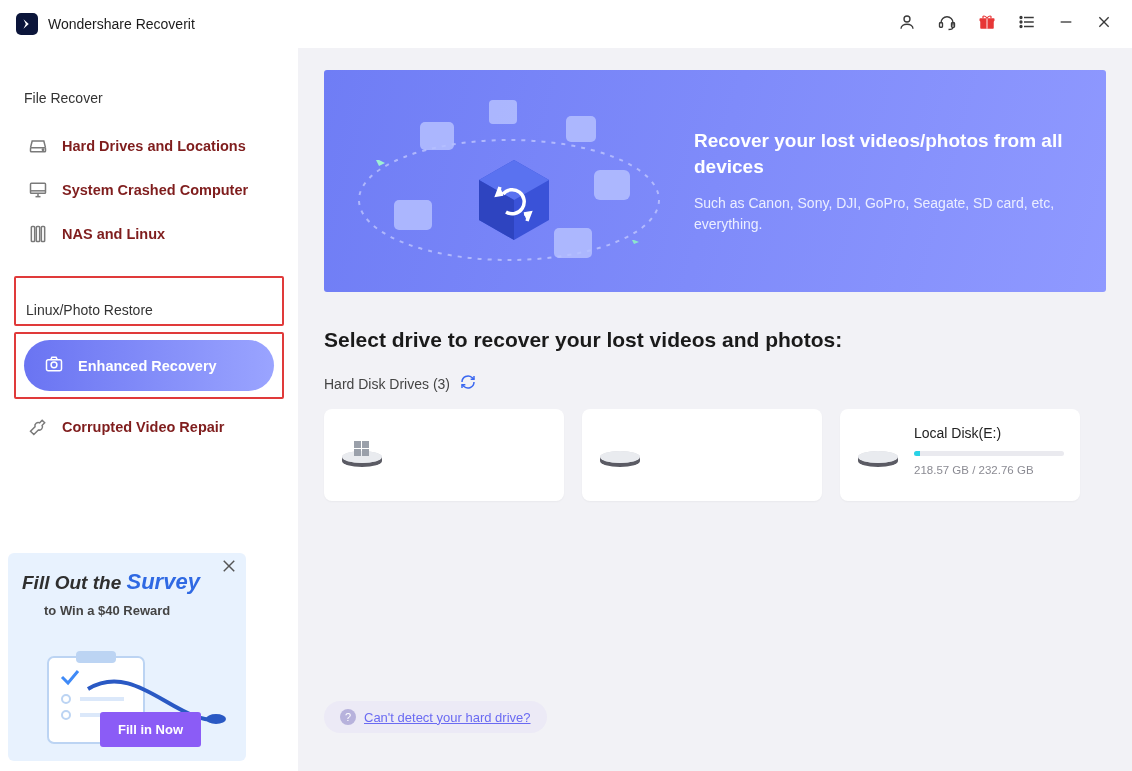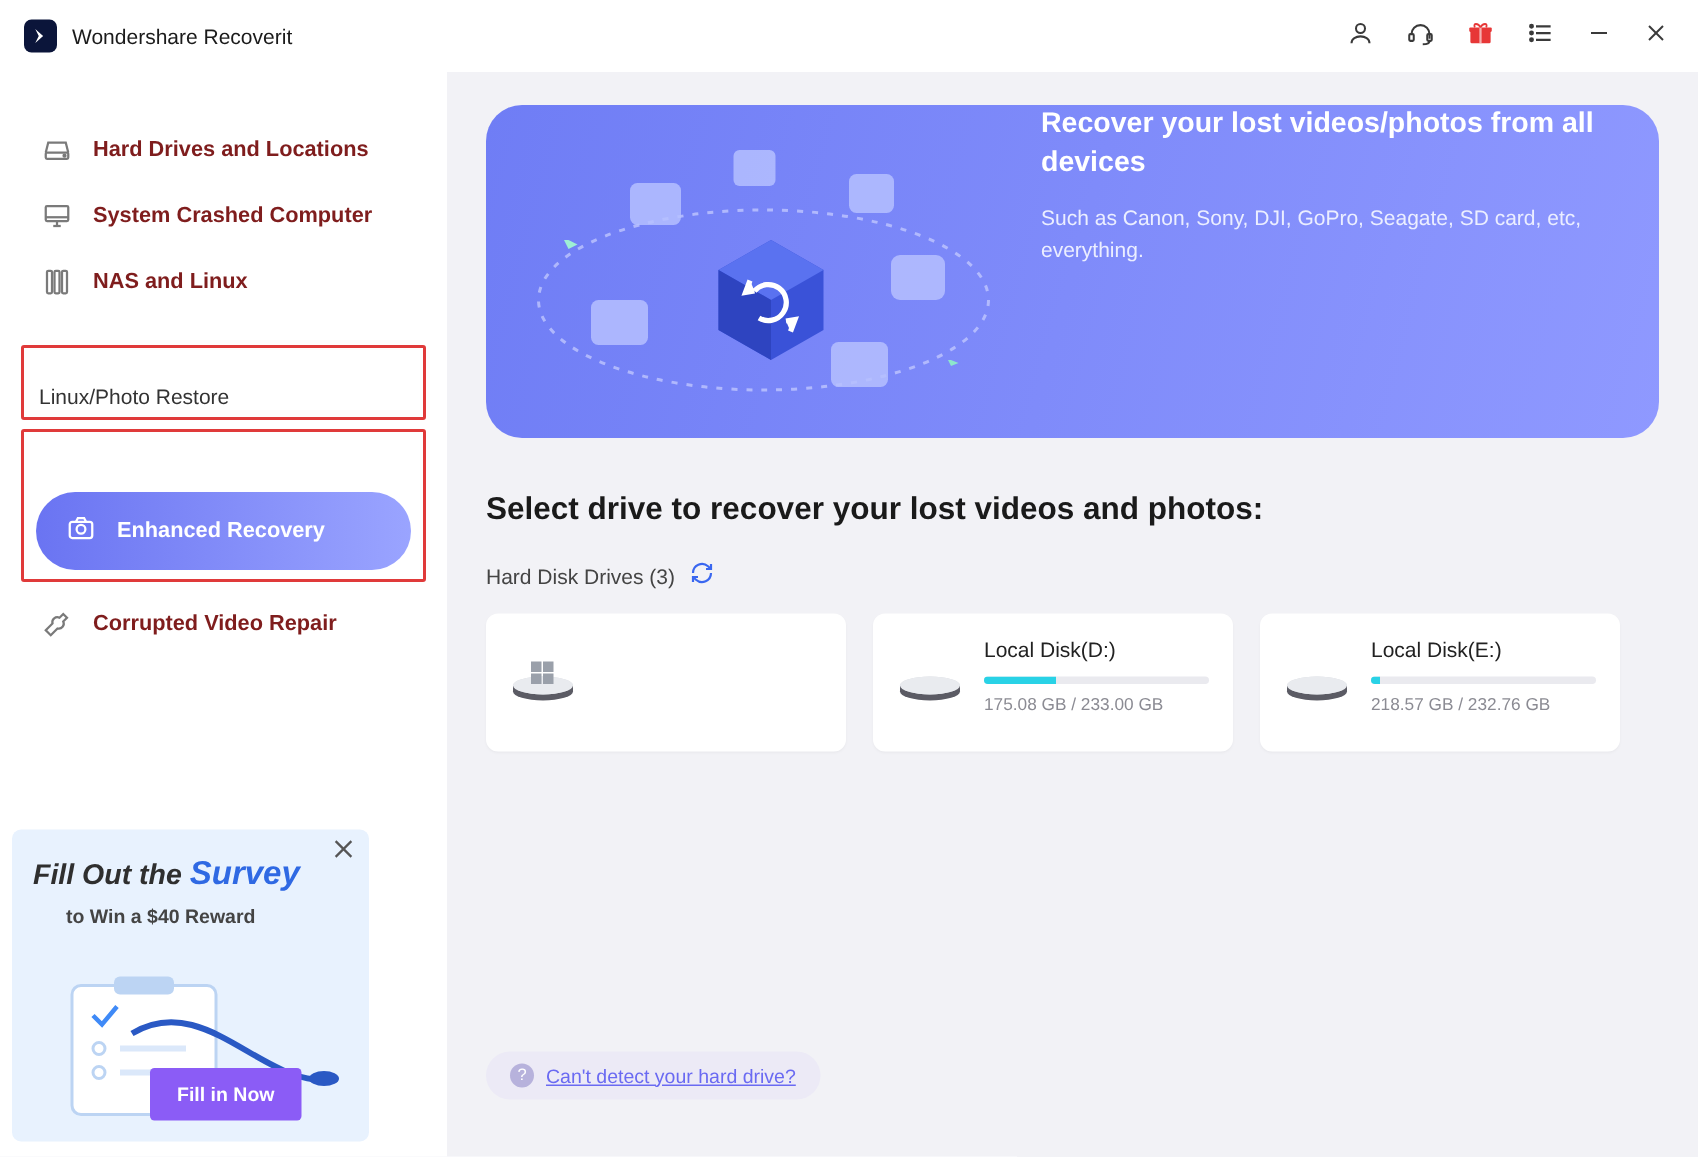--- a/index.html
+++ b/index.html
@@ -36,21 +36,21 @@
     cursor: pointer; border-radius: 10px;
   }
   .side-item .sicn { width: 20px; height: 20px; color: #7a7a7a; }
   .redbox { border: 2px solid #e03a3a; border-radius: 2px; padding: 0 0 0 0; margin-top: 20px; }
   .sec-title-red { font-size: 14px; color: #333; padding: 24px 10px 6px 10px; }
   .redbox2 { border: 2px solid #e03a3a; border-radius: 2px; padding: 6px 8px; margin-top: 6px; }
   .enhanced-pill {
     display: flex; align-items: center; gap: 14px;
     background: linear-gradient(90deg, #6a74f2 0%, #9aa4ff 100%);
     color: #fff; font-weight: 600; font-size: 14.5px;
-    padding: 14px 20px; border-radius: 28px; cursor: pointer; margin-top: 34px;
+    padding: 14px 20px; border-radius: 28px; cursor: pointer;
   }
 
   .promo {
     position: absolute; left: 8px; bottom: 10px;
     width: 238px; height: 208px; background: #e8f2fe; border-radius: 6px;
     padding: 16px 14px; overflow: hidden;
   }
   .promo-close { position: absolute; right: 8px; top: 4px; cursor: pointer; color: #555; }
   .promo-head { font-size: 19px; font-weight: 800; font-style: italic; color: #2f2f2f; }
   .promo-head .survey-word { color: #2f69e3; font-size: 22px; }
@@ -59,23 +59,23 @@
     position: absolute; left: 92px; bottom: 14px;
     background: #8b5cf6; color: #fff; border: none; padding: 10px 18px;
     font-weight: 600; font-size: 13px; border-radius: 3px; cursor: pointer;
   }
   .promo-art {
     position:absolute; left:20px; bottom:12px; width:200px; height:100px;
   }
 
   .main { flex: 1; background: #f2f2f6; padding: 22px 26px 0 26px; overflow: auto; }
   .banner {
-    width: 100%; height: 222px; border-radius: 24px;
+    width: 100%; height: 222px; border-radius: 3px;
     background: linear-gradient(105deg, #6f7df5 0%, #8f99ff 100%);
-    display: flex; align-items: flex-start; position: relative; color: #fff;
+    display: flex; align-items: center; position: relative; color: #fff;
     overflow: hidden;
   }
   .banner-art { width: 370px; height: 100%; position: relative; }
   .banner-txt { flex: 1; padding: 0 40px 0 0; }
   .banner-title { font-size: 19px; font-weight: 700; line-height: 1.35; }
   .banner-sub { font-size: 14px; margin-top: 14px; color: #ebeeff; line-height: 1.45; }
 
   .main h2 { font-size: 21px; font-weight: 700; margin: 36px 0 22px 0; color: #1a1a1a; }
   .sec-head { display: flex; align-items: center; gap: 10px; font-size: 14px; color: #444; margin-bottom: 16px; }
   .refresh-icon { color: #3a67f0; cursor: pointer; }
@@ -156,20 +156,21 @@
           <line x1="5" y1="5" x2="19" y2="19"></line>
           <line x1="19" y1="5" x2="5" y2="19"></line>
         </svg>
     </span>
   </div>
 </div>
 
 <div class="app-body">
 
   <div class="sidebar">
+    <div class="section-title">File Recover</div>
 
     <div class="side-item">
       <span class="sicn">
         <svg width="20" height="20" viewBox="0 0 24 24" fill="none" stroke="currentColor" stroke-width="1.8">
             <path d="M3 14l2-8h14l2 8"></path>
             <rect x="3" y="14" width="18" height="5" rx="1"></rect>
             <circle cx="18" cy="16.5" r="0.8" fill="currentColor"></circle>
           </svg>
       </span>
       <span>Hard Drives and Locations</span>
@@ -316,27 +317,20 @@
 
       <div class="card">
         <span class="hdd">
           <svg width="44" height="40" viewBox="0 0 44 40">
               <ellipse cx="22" cy="32" rx="20" ry="6" fill="#5b5b64"></ellipse>
               <ellipse cx="22" cy="28" rx="20" ry="6" fill="#d7d9de"></ellipse>
               <rect x="2" y="28" width="40" height="4" fill="#5b5b64"></rect>
               <ellipse cx="22" cy="28" rx="20" ry="6" fill="#e9ebef"></ellipse>
             </svg>
         </span>
-        <div class="card-info">
-          <div class="card-name">Local Disk(D:)</div>
-          <div class="bar">
-              <div style="width:32%"></div>
-            </div>
-          <div class="card-size">175.08 GB / 233.00 GB</div>
-        </div>
       </div>
 
       <div class="card">
         <span class="hdd">
           <svg width="44" height="40" viewBox="0 0 44 40">
               <ellipse cx="22" cy="32" rx="20" ry="6" fill="#5b5b64"></ellipse>
               <ellipse cx="22" cy="28" rx="20" ry="6" fill="#d7d9de"></ellipse>
               <rect x="2" y="28" width="40" height="4" fill="#5b5b64"></rect>
               <ellipse cx="22" cy="28" rx="20" ry="6" fill="#e9ebef"></ellipse>
             </svg>

